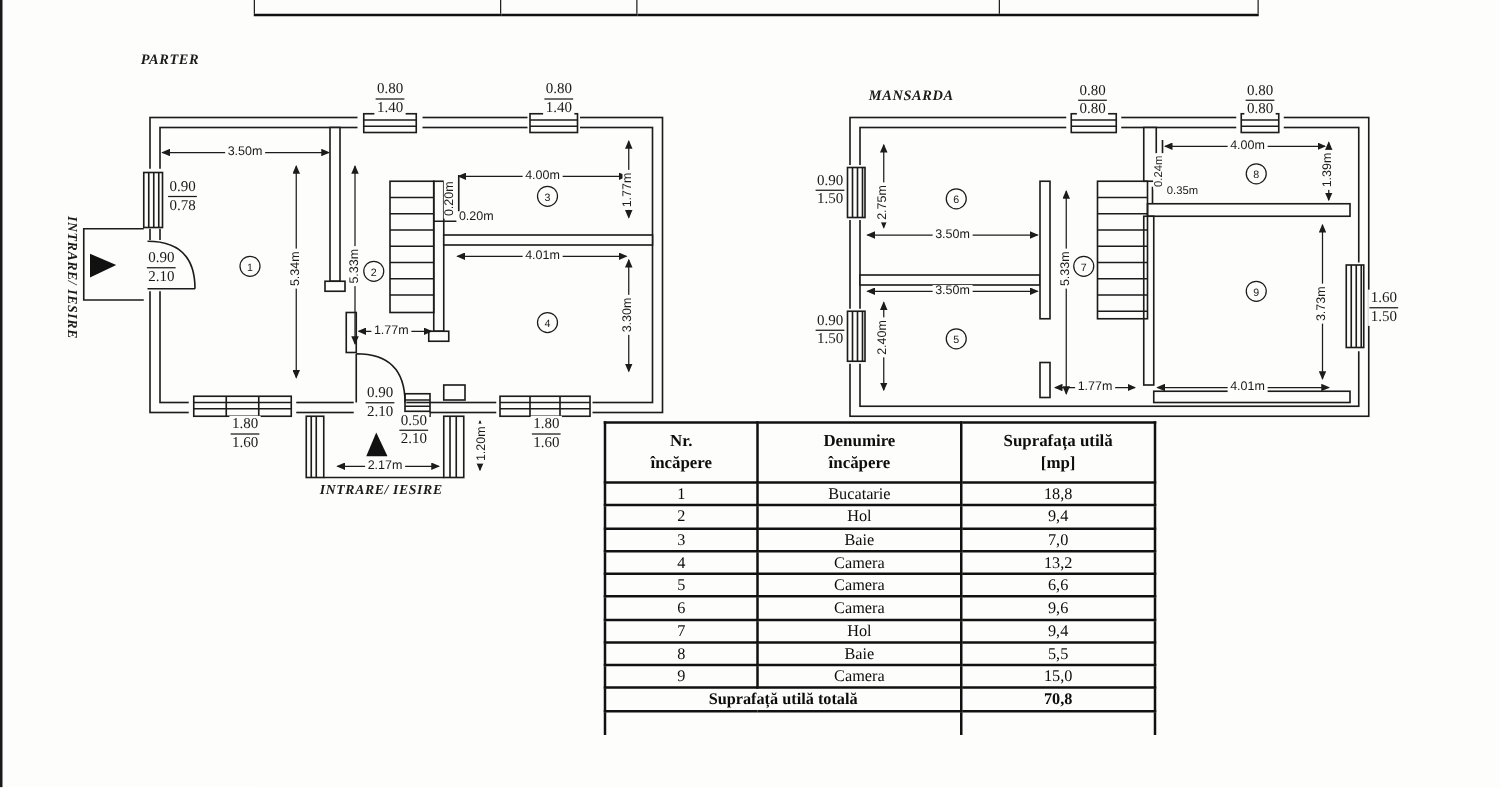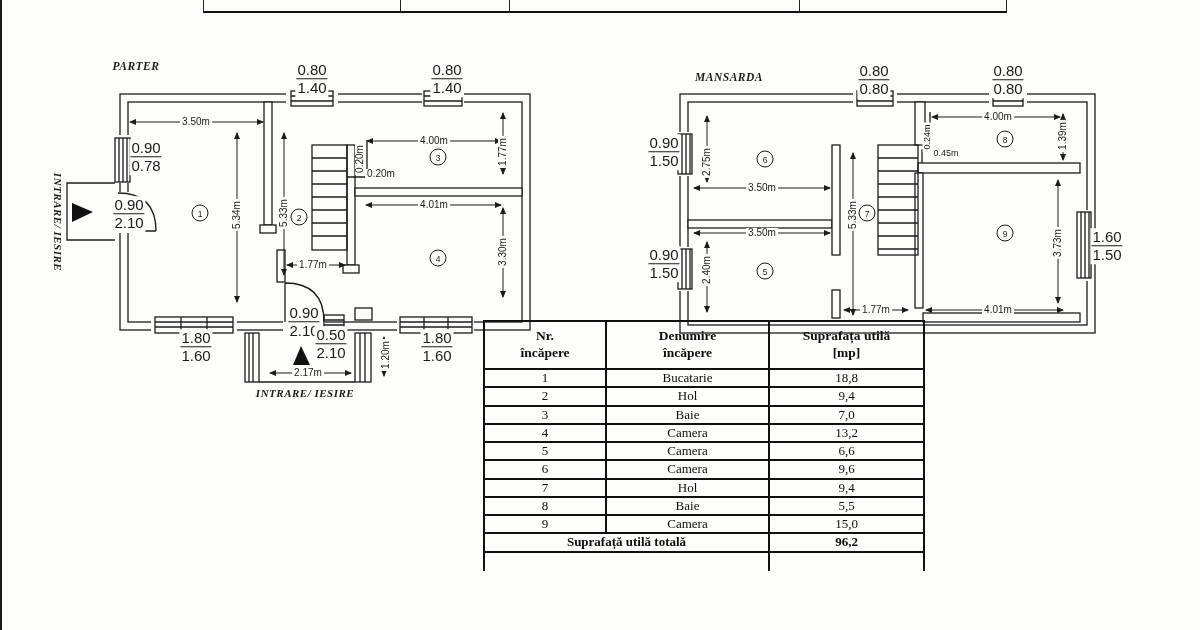--- a/index.html
+++ b/index.html
@@ -10,38 +10,38 @@
 
   
   .doc-table{position:absolute;left:203px;top:-31px;border-collapse:collapse;
              font-family:"Liberation Serif",serif;font-size:13px;color:#111;}
   .doc-table td{border:1px solid #222;text-align:center;vertical-align:middle;padding:0 4px;}
   .doc-table tr{height:42px;}
   .doc-table tr:last-child td{border-bottom:2px solid #111;}
   .c1{width:188px;} .c2{width:100px;} .c3{width:281px;} .c4{width:198px;}
 
   
-  .area-table{position:absolute;left:483px;top:320px;border-collapse:collapse;
+  .area-table{position:absolute;left:483px;top:337px;border-collapse:collapse;
               font-family:"Liberation Serif",serif;font-size:13px;color:#0d0d0d;}
   .area-table td,.area-table th{border:2px solid #111;text-align:center;vertical-align:middle;padding:0 3px;line-height:1.25;}
   .area-table .hrow th{height:46px;font-size:13.5px;font-weight:bold;}
   .area-table .drow td{height:15px;}
   .area-table .trow td{height:15px;font-weight:bold;}
   .area-table .erow td{height:18px;border-bottom:none;}
   .ca{width:114px;} .cb{width:155px;} .cc{width:147px;}
 
   
   .lbl{position:absolute;transform:translate(-50%,-50%);background:#fdfdfc;
        font-size:10px;line-height:1;padding:0 2px;white-space:nowrap;}
   .rot{transform:translate(-50%,-50%) rotate(-90deg);}
   .rot90{transform:translate(-50%,-50%) rotate(90deg);}
   .title{font-family:"Liberation Serif",serif;font-weight:bold;font-style:italic;
          font-size:11.5px;letter-spacing:.5px;background:transparent;}
   .frac{position:absolute;transform:translate(-50%,-50%);background:#fdfdfc;text-align:center;
-        font-size:15px;line-height:1.15;padding:0 1px;}
+        font-size:12px;line-height:1.15;padding:0 1px;font-family:Liberation Serif, serif;}
   .frac .ft{display:block;border-bottom:1px solid #1b1b1b;padding:0 1px;}
   .frac .fb{display:block;padding:0 1px;}
   .rc{position:absolute;transform:translate(-50%,-50%);width:15px;height:15px;border:1px solid #1b1b1b;
       border-radius:50%;background:#fdfdfc;display:flex;align-items:center;justify-content:center;
       font-size:8.5px;}
 </style>
 </head>
 <body>
 
 <div id="stage">
@@ -184,21 +184,21 @@
     <tbody>
         <tr>
       <td class="c1">Carte Funciară colectivă nr.</td>
       <td class="c2">60255-C1</td>
       <td class="c3">UAT</td>
       <td class="c4">Dumbrava Roșie</td>
     </tr>
   </tbody>
     </table>
 
-  <div class="lbl title" style="left:136px;top:67px;">PARTER</div>
+  <div class="lbl title" style="left:136px;top:49px;">PARTER</div>
   <div class="lbl title rot90" style="left:57px;top:222px;font-size:11px;">INTRARE/ IESIRE</div>
   <div class="lbl title" style="left:305px;top:393px;font-size:11px;background:transparent;">INTRARE/ IESIRE</div>
 
   <div class="lbl" style="left:196px;top:122px;">3.50m</div>
   <div class="lbl" style="left:434px;top:141px;">4.00m</div>
   <div class="lbl" style="left:434px;top:205px;">4.01m</div>
   <div class="lbl" style="left:313px;top:265px;">1.77m</div>
   <div class="lbl" style="left:308px;top:373px;">2.17m</div>
   <div class="lbl" style="left:381px;top:174px;">0.20m</div>
   <div class="lbl rot" style="left:237px;top:215px;">5.34m</div>
@@ -254,21 +254,21 @@
       <span>4</span>
     </div>
 
   <div class="lbl title" style="left:713px;top:78px;margin-left:16px;">MANSARDA</div>
 
   <div class="lbl" style="left:762px;top:188px;">3.50m</div>
   <div class="lbl" style="left:762px;top:233px;">3.50m</div>
   <div class="lbl" style="left:998px;top:117px;">4.00m</div>
   <div class="lbl" style="left:998px;top:310px;">4.01m</div>
   <div class="lbl" style="left:876px;top:310px;">1.77m</div>
-  <div class="lbl" style="left:946px;top:153px;font-size:9px;">0.45m</div>
+  <div class="lbl" style="left:946px;top:153px;font-size:9px;">0.35m</div>
   <div class="lbl rot" style="left:707px;top:162px;">2.75m</div>
   <div class="lbl rot" style="left:707px;top:270px;">2.40m</div>
   <div class="lbl rot" style="left:853px;top:215px;">5.33m</div>
   <div class="lbl rot" style="left:1063px;top:136px;">1.39m</div>
   <div class="lbl rot" style="left:1058px;top:243px;">3.73m</div>
   <div class="lbl rot" style="left:927px;top:137px;font-size:9px;">0.24m</div>
 
   <div class="frac" style="left:874px;top:80px;">
     <span class="ft">0.80</span>
       <span class="fb">0.80</span>
@@ -353,21 +353,21 @@
       <td>Baie</td>
       <td>5,5</td>
     </tr>
     <tr class="drow">
       <td>9</td>
       <td>Camera</td>
       <td>15,0</td>
     </tr>
     <tr class="trow">
       <td colspan="2">Suprafață utilă totală</td>
-      <td>96,2</td>
+      <td>70,8</td>
     </tr>
     <tr class="erow">
       <td colspan="2"></td>
       <td></td>
     </tr>
   </tbody>
     </table>
 </div>
 
 </body></html>

